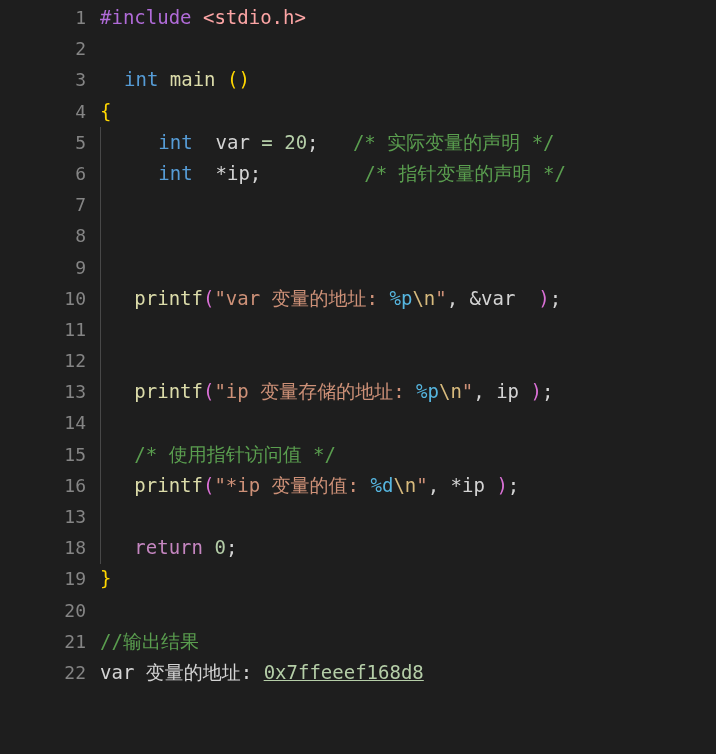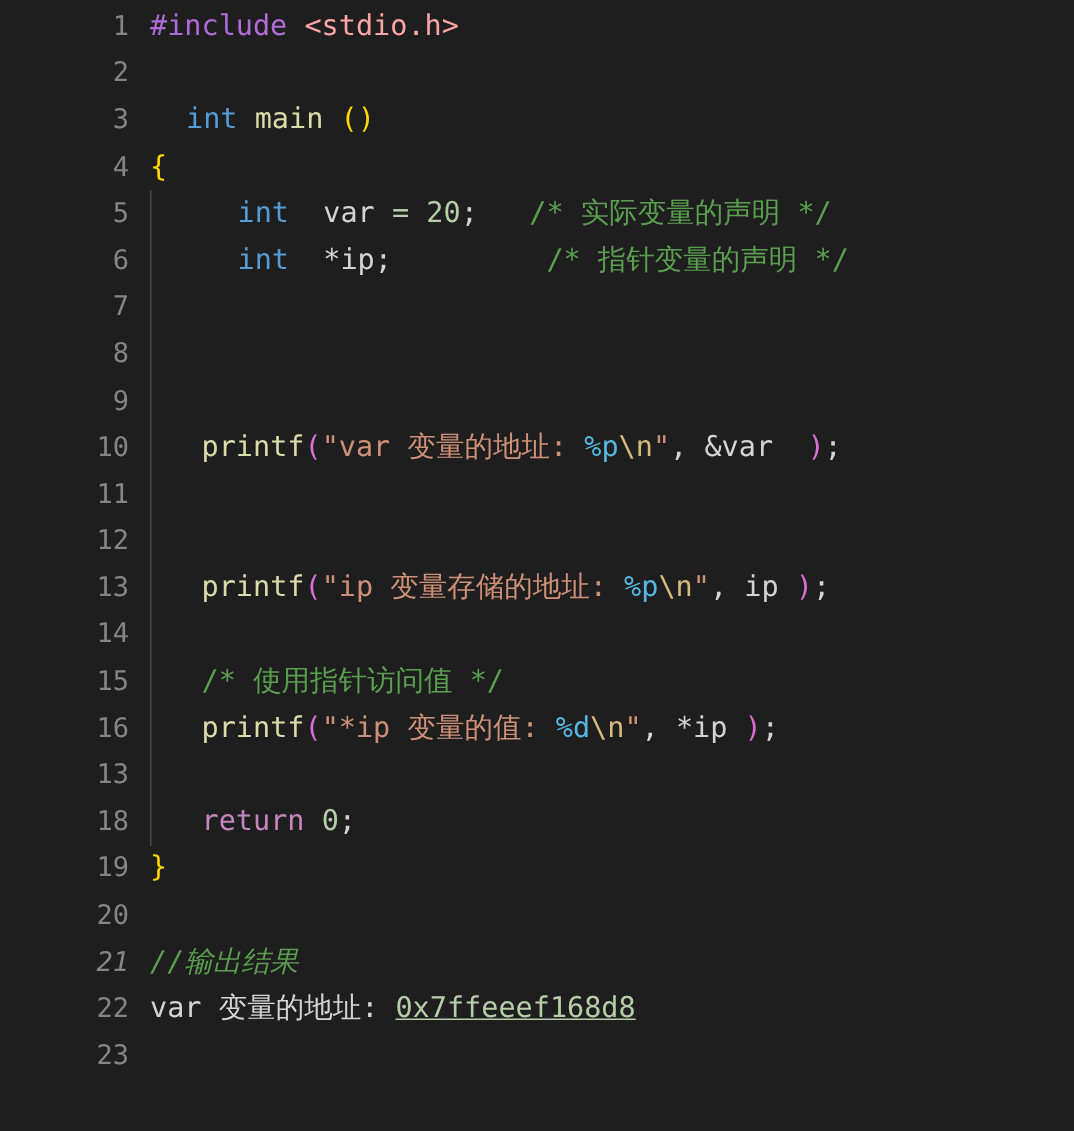--- a/index.html
+++ b/index.html
@@ -99,17 +99,17 @@
       <div class="code-line" style="height: 31.2px; line-height: 31.2px; padding-left: 12px;"><div class="gutter">11</div><div class="content"></div></div>
       <div class="code-line" style="height: 31.2px; line-height: 31.2px;"><div class="gutter">12</div><div class="content"><span class="t-plain">   </span></div></div>
       <div class="code-line" style="height: 31.2px; line-height: 31.2px;"><div class="gutter">13</div><div class="content"><span class="t-plain">   </span><span class="t-func">printf</span><span class="t-paren-m">(</span><span class="t-string">"ip 变量存储的地址: </span><span class="t-fmt">%p</span><span class="t-esc">\n</span><span class="t-string">"</span><span class="t-plain">, ip </span><span class="t-paren-m">)</span><span class="t-plain">;</span></div></div>
       <div class="code-line" style="height: 31.2px; line-height: 31.2px;"><div class="gutter">14</div><div class="content"></div></div>
       <div class="code-line" style="height: 31.2px; line-height: 31.2px;"><div class="gutter">15</div><div class="content"><span class="t-plain">   </span><span class="t-comment">/* 使用指针访问值 */</span></div></div>
       <div class="code-line" style="height: 31.2px; line-height: 31.2px;"><div class="gutter">16</div><div class="content"><span class="t-plain">   </span><span class="t-func">printf</span><span class="t-paren-m">(</span><span class="t-string">"*ip 变量的值: </span><span class="t-fmt">%d</span><span class="t-esc">\n</span><span class="t-string">"</span><span class="t-plain">, *ip </span><span class="t-paren-m">)</span><span class="t-plain">;</span></div></div>
       <div class="code-line" style="height: 31.2px; line-height: 31.2px;"><div class="gutter">13</div><div class="content"></div></div>
       <div class="code-line" style="height: 31.2px; line-height: 31.2px; padding-left: 44px;"><div class="gutter">18</div><div class="content"><span class="t-plain">   </span><span class="t-ctrl">return</span><span class="t-plain"> </span><span class="t-number">0</span><span class="t-plain">;</span></div></div>
       <div class="code-line" style="height: 31.2px; line-height: 31.2px;"><div class="gutter">19</div><div class="content"><span class="t-brace">}</span></div></div>
       <div class="code-line" style="height: 31.2px; line-height: 31.2px;"><div class="gutter">20</div><div class="content"></div></div>
-      <div class="code-line" style="height: 31.2px; line-height: 31.2px; font-style: italic;"><div class="gutter">21</div><div class="content"><span class="t-comment">//输出结果</span></div></div>
+      <div class="code-line" style="height: 31.2px; line-height: 31.2px;"><div class="gutter">21</div><div class="content"><span class="t-comment">//输出结果</span></div></div>
       <div class="code-line" style="height: 31.2px; line-height: 31.2px;"><div class="gutter">22</div><div class="content"><span class="t-out">var 变量的地址: </span><span class="t-hex">0x7ffeeef168d8</span></div></div>
-      <div class="code-line" style="height: 31.2px; line-height: 31.2px;"><div class="gutter">23</div></div>
+      <div class="code-line" style="height: 31.2px; line-height: 31.2px;"></div>
     </div>
 </div>
 
 </body></html>

